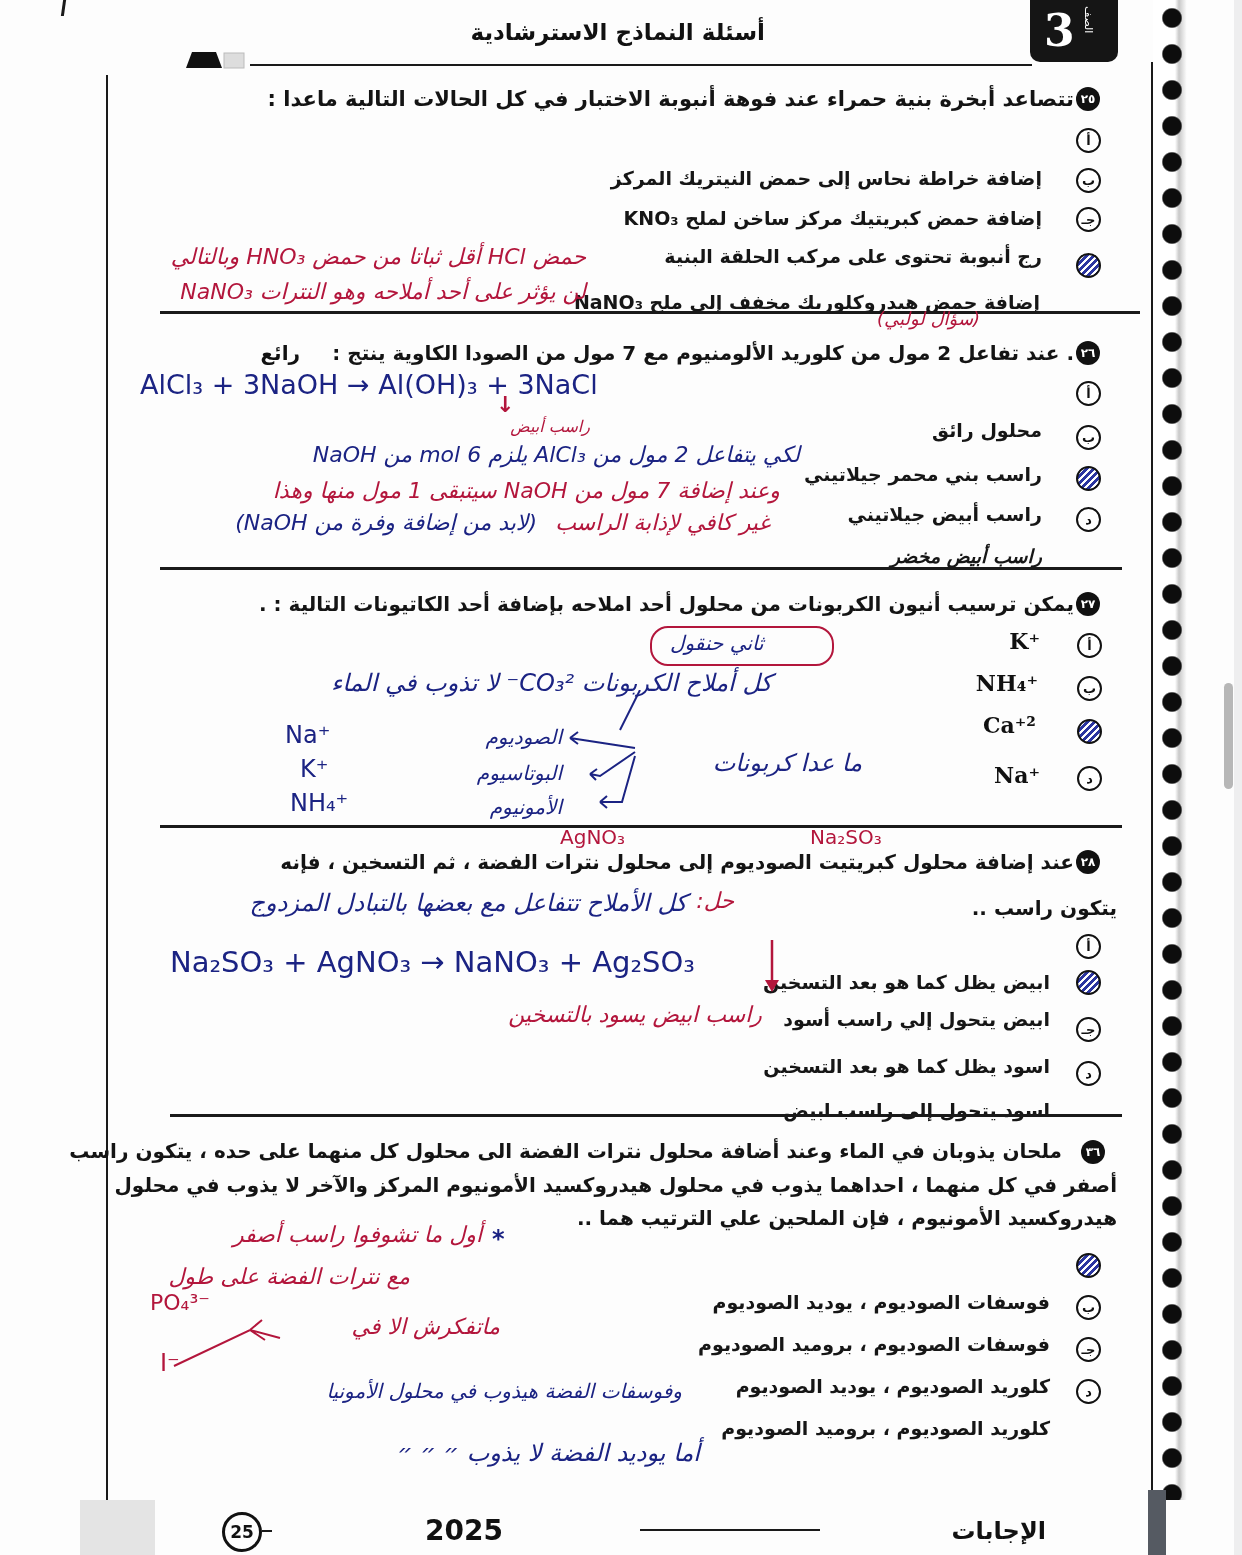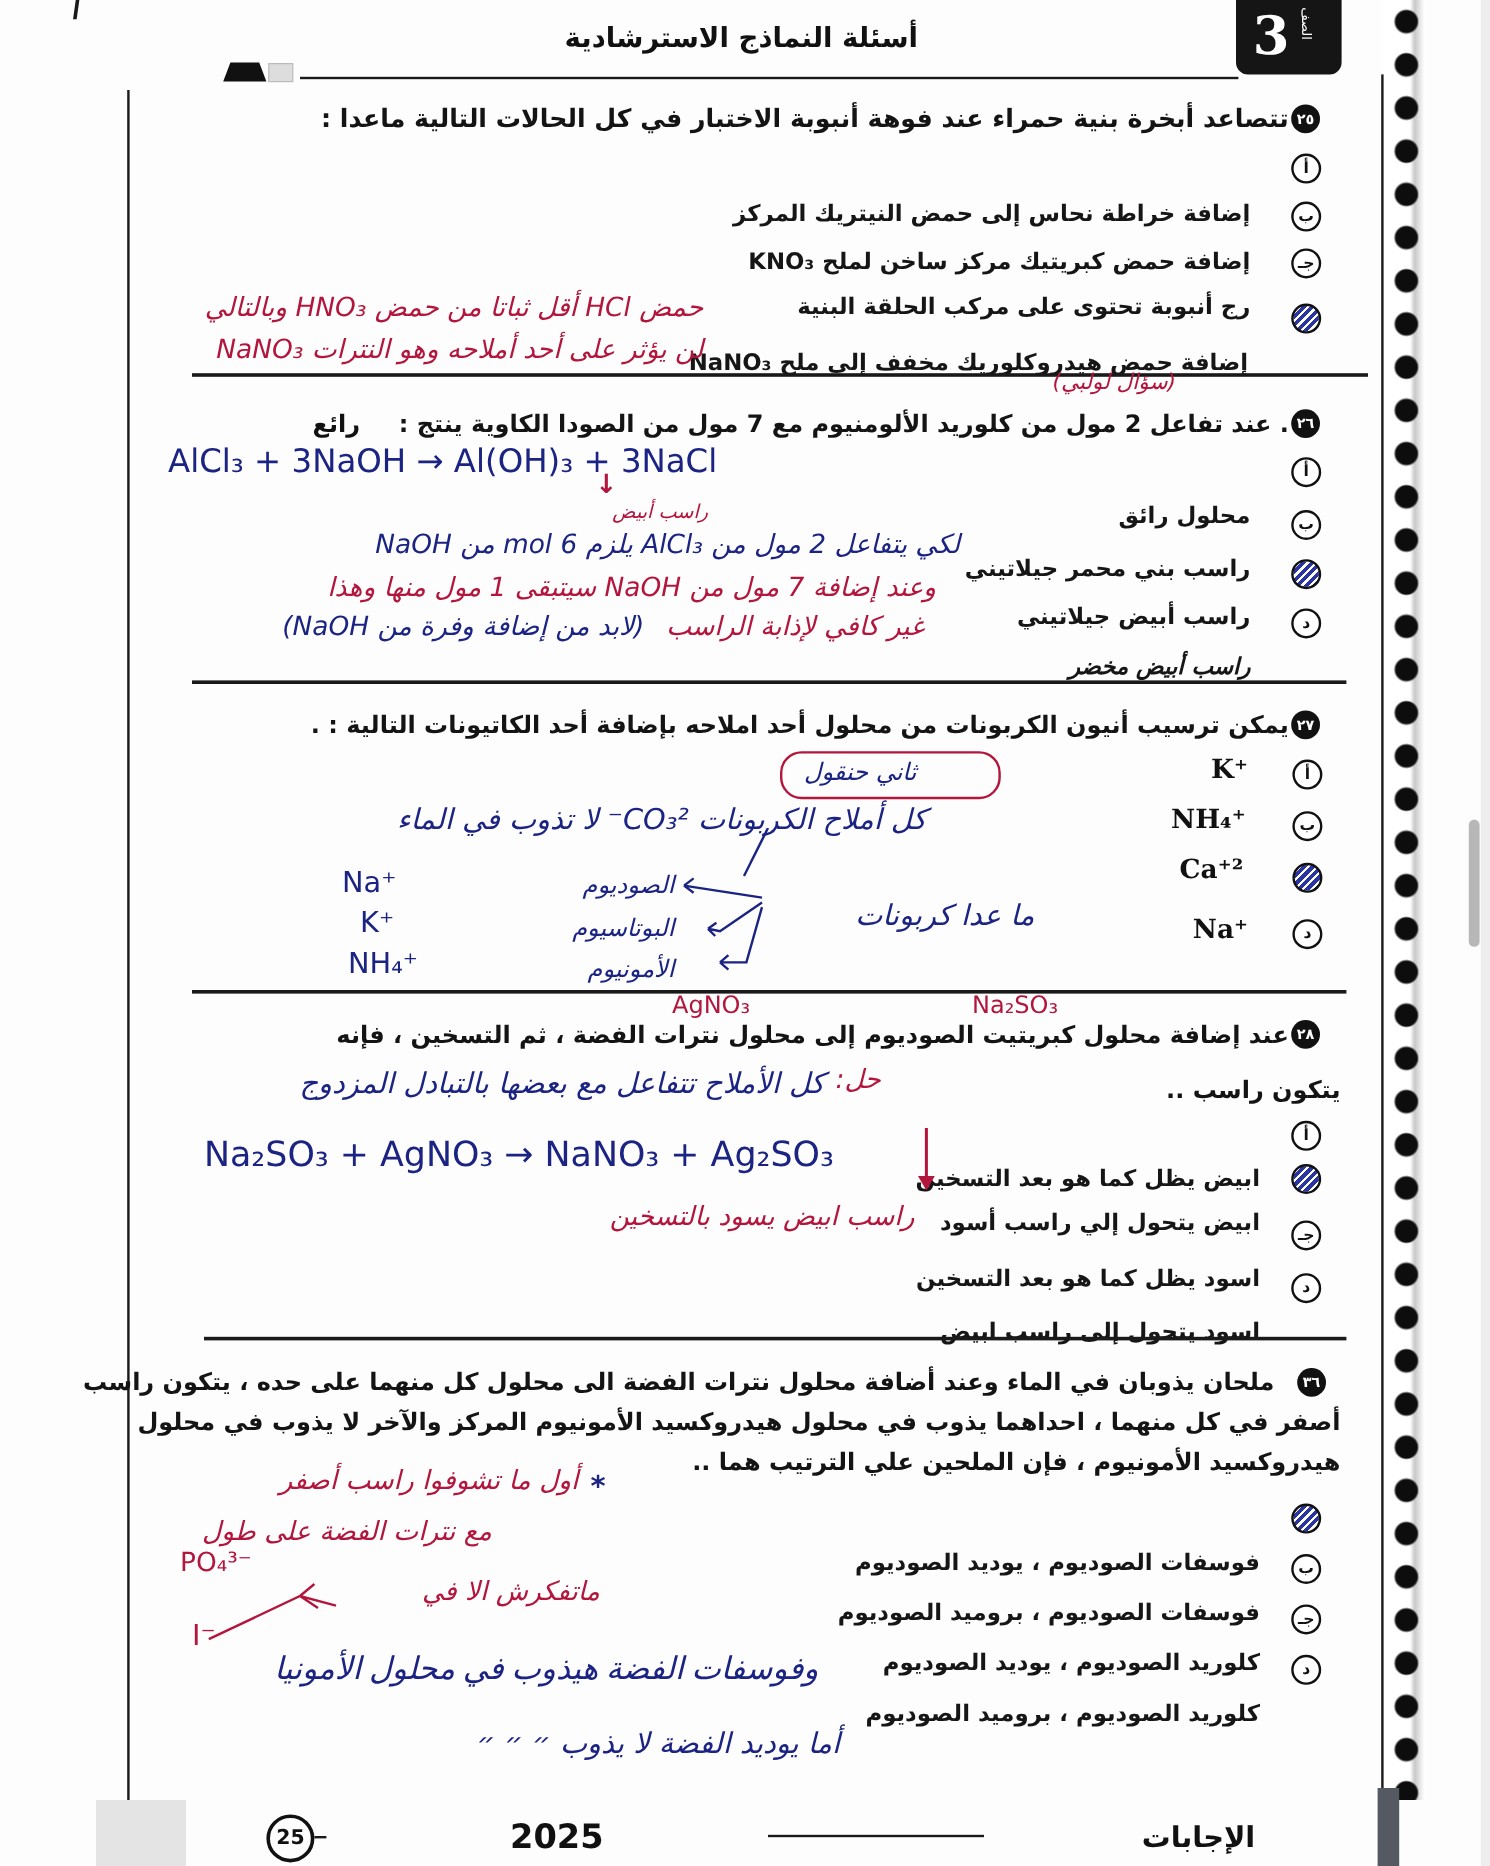--- a/index.html
+++ b/index.html
@@ -221,21 +221,21 @@
 
   <div class="t blue" style="left:492px;top:1226px;font-size:24px;font-weight:bold;">*</div>
   <div class="t hw red" style="right:760px;top:1222px;font-size:22px;">أول ما تشوفوا راسب أصفر</div>
   <div class="t hw red" style="right:832px;top:1264px;font-size:22px;">مع نترات الفضة على طول</div>
   <div class="t ltr red" style="left:150px;top:1290px;font-size:22px;">PO₄³⁻</div>
   <div class="t hw red" style="right:742px;top:1314px;font-size:22px;">ماتفكرش الا في</div>
   <svg class="abs" style="left:170px;top:1310px;" width="120" height="60">
     <path d="M4 56 L80 20 L110 28 M80 20 L92 10 M80 20 L95 30" stroke="#b3163c" stroke-width="2" fill="none"></path>
   </svg>
   <div class="t ltr red" style="left:160px;top:1350px;font-size:24px;">I⁻</div>
-  <div class="t hw blue" style="right:560px;top:1378px;font-size:26px;font-family:Liberation Serif, serif;">وفوسفات الفضة هيذوب في محلول الأمونيا</div>
+  <div class="t hw blue" style="right:560px;top:1378px;font-size:20px;">وفوسفات الفضة هيذوب في محلول الأمونيا</div>
   <div class="t hw blue" style="right:542px;top:1438px;font-size:24px;line-height:30px;">أما يوديد الفضة لا يذوب ״ ״ ״</div>
 </div>
 
 <div>
   <div class="footer-gray"></div>
   <div class="page-circle">25</div>
   <div class="hline" style="left:262px;top:1530px;width:10px;height:2px;"></div>
   <div class="t ltr" style="left:425px;top:1514px;font-size:28px;font-weight:bold;line-height:34px;">2025</div>
   <div class="hline" style="left:640px;top:1529px;width:180px;height:2px;"></div>
   <div class="t" style="right:196px;top:1514px;font-size:24px;font-weight:bold;line-height:34px;">الإجابات</div>

